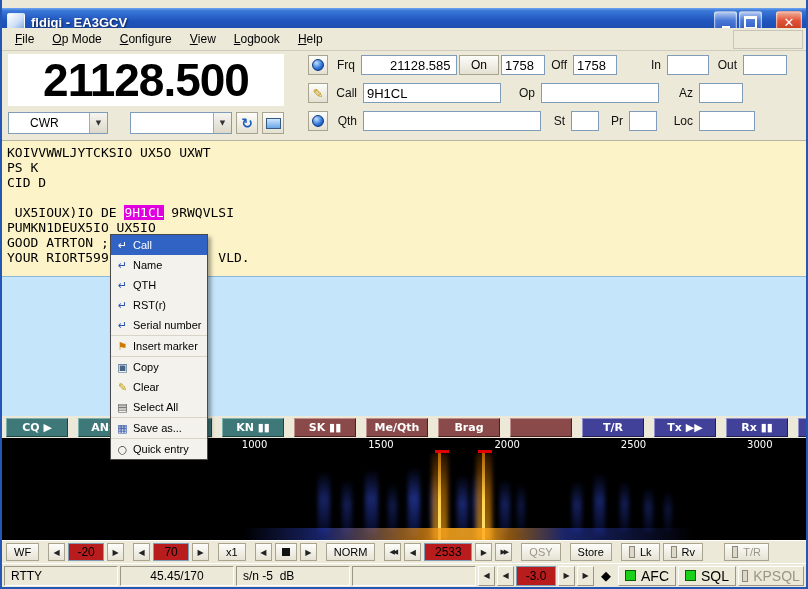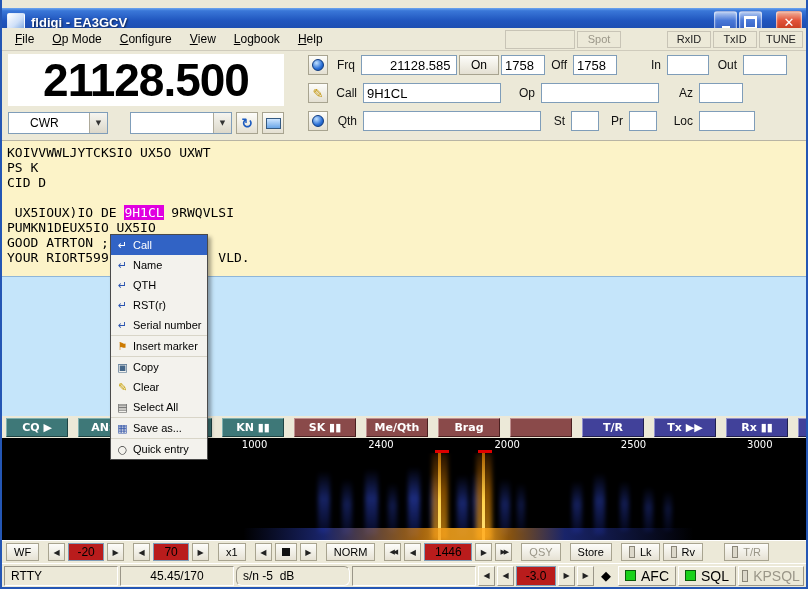--- a/index.html
+++ b/index.html
@@ -83,21 +83,21 @@
   .val-box{height:18px;min-width:36px;background:#b91c1c;border:1px solid #7f9db9;display:flex;align-items:center;justify-content:center;font-size:12px;margin-right:3px;padding:0 4px;box-sizing:border-box;flex:0 0 auto;}
   .stop-sq{width:8px;height:8px;background:#111;}
   .lite{width:4px;height:10px;border:1px solid #8a8678;background:#dcd8ca;margin-right:5px;flex:0 0 auto;}
   .gap-l{margin-left:6px;}
   .disabled-text{color:#9a9688;}
 
   
   .statusbar{position:absolute;top:563px;left:0;right:0;bottom:0;background:#ece9d8;display:flex;align-items:center;gap:2px;padding:2px 2px;border-top:1px solid #fff;box-sizing:border-box;}
   .stat-box{height:20px;border:1px solid;border-color:#9a9688 #ffffff #ffffff #9a9688;display:flex;align-items:center;padding:4px 6px;font-size:12px;box-sizing:border-box;flex:0 0 auto;}
   .stat-btn{height:20px;border:1px solid;border-color:#ffffff #9a9688 #9a9688 #ffffff;display:flex;align-items:center;justify-content:center;padding:0 6px;font-size:14px;box-sizing:border-box;flex:0 0 auto;}
-  .pre{white-space:pre;border-radius:6px;}
+  .pre{white-space:pre;}
   .led{width:9px;height:9px;background:var(--led-green,#19d119);border:1px solid #0a5a0a;margin-right:5px;flex:0 0 auto;}
   .sb-arrow{width:17px;padding:0;font-family:"DejaVu Sans",sans-serif;font-size:8px;color:#222;}
   .diamond{font-family:"DejaVu Sans",sans-serif;font-size:13px;margin:0 5px;color:#000;}
 
   
   .context-menu{position:absolute;left:108px;top:234px;width:98px;background:#f3f2ed;border:1px solid #4a4a4a;box-shadow:3px 3px 4px rgba(0,0,0,.35);z-index:60;box-sizing:border-box;}
   .cm-item{height:20px;display:flex;align-items:center;padding:0 4px;font-size:11px;}
   .cm-item.selected{background:#3163c5;color:#fff;}
   .cm-item.divider{border-bottom:1px solid #d8d5c8;}
   .cm-icon{width:15px;text-align:center;font-family:"DejaVu Sans",sans-serif;font-size:11px;margin-right:3px;flex:0 0 auto;}
@@ -128,27 +128,20 @@
     <div id="menu-items">
         <div class="menu-item"><u>F</u>ile</div>
         <div class="menu-item"><u>O</u>p Mode</div>
         <div class="menu-item"><u>C</u>onfigure</div>
         <div class="menu-item"><u>V</u>iew</div>
         <div class="menu-item"><u>L</u>ogbook</div>
         <div class="menu-item"><u>H</u>elp</div>
       </div>
     <div class="menu-right">
       <div class="menu-spacer"></div>
-      <span id="menu-right-buttons" style="display:flex;align-items:center;gap:2px">
-          <div class="menu-toggle disabled">Spot</div>
-          <span class="menu-gap"></span>
-          <div class="menu-toggle">RxID</div>
-          <div class="menu-toggle">TxID</div>
-          <div class="menu-toggle">TUNE</div>
-        </span>
     </div>
   </div>
 
   <div class="top-panel">
     <div class="freq-box">21128.500</div>
     <div class="mode-row">
       <div class="combo" style="width:100px">
         <span>CWR</span>
         <span class="combo-arrow glyph">▼</span>
       </div>
@@ -227,21 +220,21 @@
         <div class="macro-btn group-navy">TX ▶▮</div>
       </div>
     <div class="macro-set">1</div>
   </div>
 
   <div class="wf-scale" id="wf-scale">
     <div class="freq-marker" style="left:433px"></div>
     <div class="freq-marker" style="left:476px"></div>
   <span class="scale-label" style="left: 126.3px;">500</span>
       <span class="scale-label" style="left: 252.6px;">1000</span>
-      <span class="scale-label" style="left: 378.9px;">2400</span>
+      <span class="scale-label" style="left: 378.9px;">1500</span>
       <span class="scale-label" style="left: 505.2px;">2000</span>
       <span class="scale-label" style="left: 631.5px;">2500</span>
       <span class="scale-label" style="left: 757.8px;">3000</span>
     </div>
 
   <div class="waterfall">
     <div class="streak" style="left:316px;top:18px;width:12px;height:62px;opacity:.55"></div>
     <div class="streak" style="left:340px;top:26px;width:10px;height:56px;opacity:.45"></div>
     <div class="streak" style="left:363px;top:16px;width:13px;height:66px;opacity:.6"></div>
     <div class="streak" style="left:386px;top:30px;width:9px;height:50px;opacity:.4"></div>
@@ -289,21 +282,21 @@
     <div class="ctl-btn arrow-btn">
         <span class="glyph">▶</span>
       </div>
     <div class="ctl-btn gap-l">NORM</div>
     <div class="ctl-btn arrow-btn gap-l">
         <span class="glyph dbl">◀◀</span>
       </div>
     <div class="ctl-btn arrow-btn">
         <span class="glyph">◀</span>
       </div>
-    <div class="val-box" style="min-width:48px">1446</div>
+    <div class="val-box" style="min-width:48px">2533</div>
     <div class="ctl-btn arrow-btn">
         <span class="glyph">▶</span>
       </div>
     <div class="ctl-btn arrow-btn">
         <span class="glyph dbl">▶▶</span>
       </div>
     <div class="ctl-btn disabled-text gap-l">QSY</div>
     <div class="ctl-btn gap-l">Store</div>
     <div class="ctl-btn gap-l">
         <span class="lite"></span>

